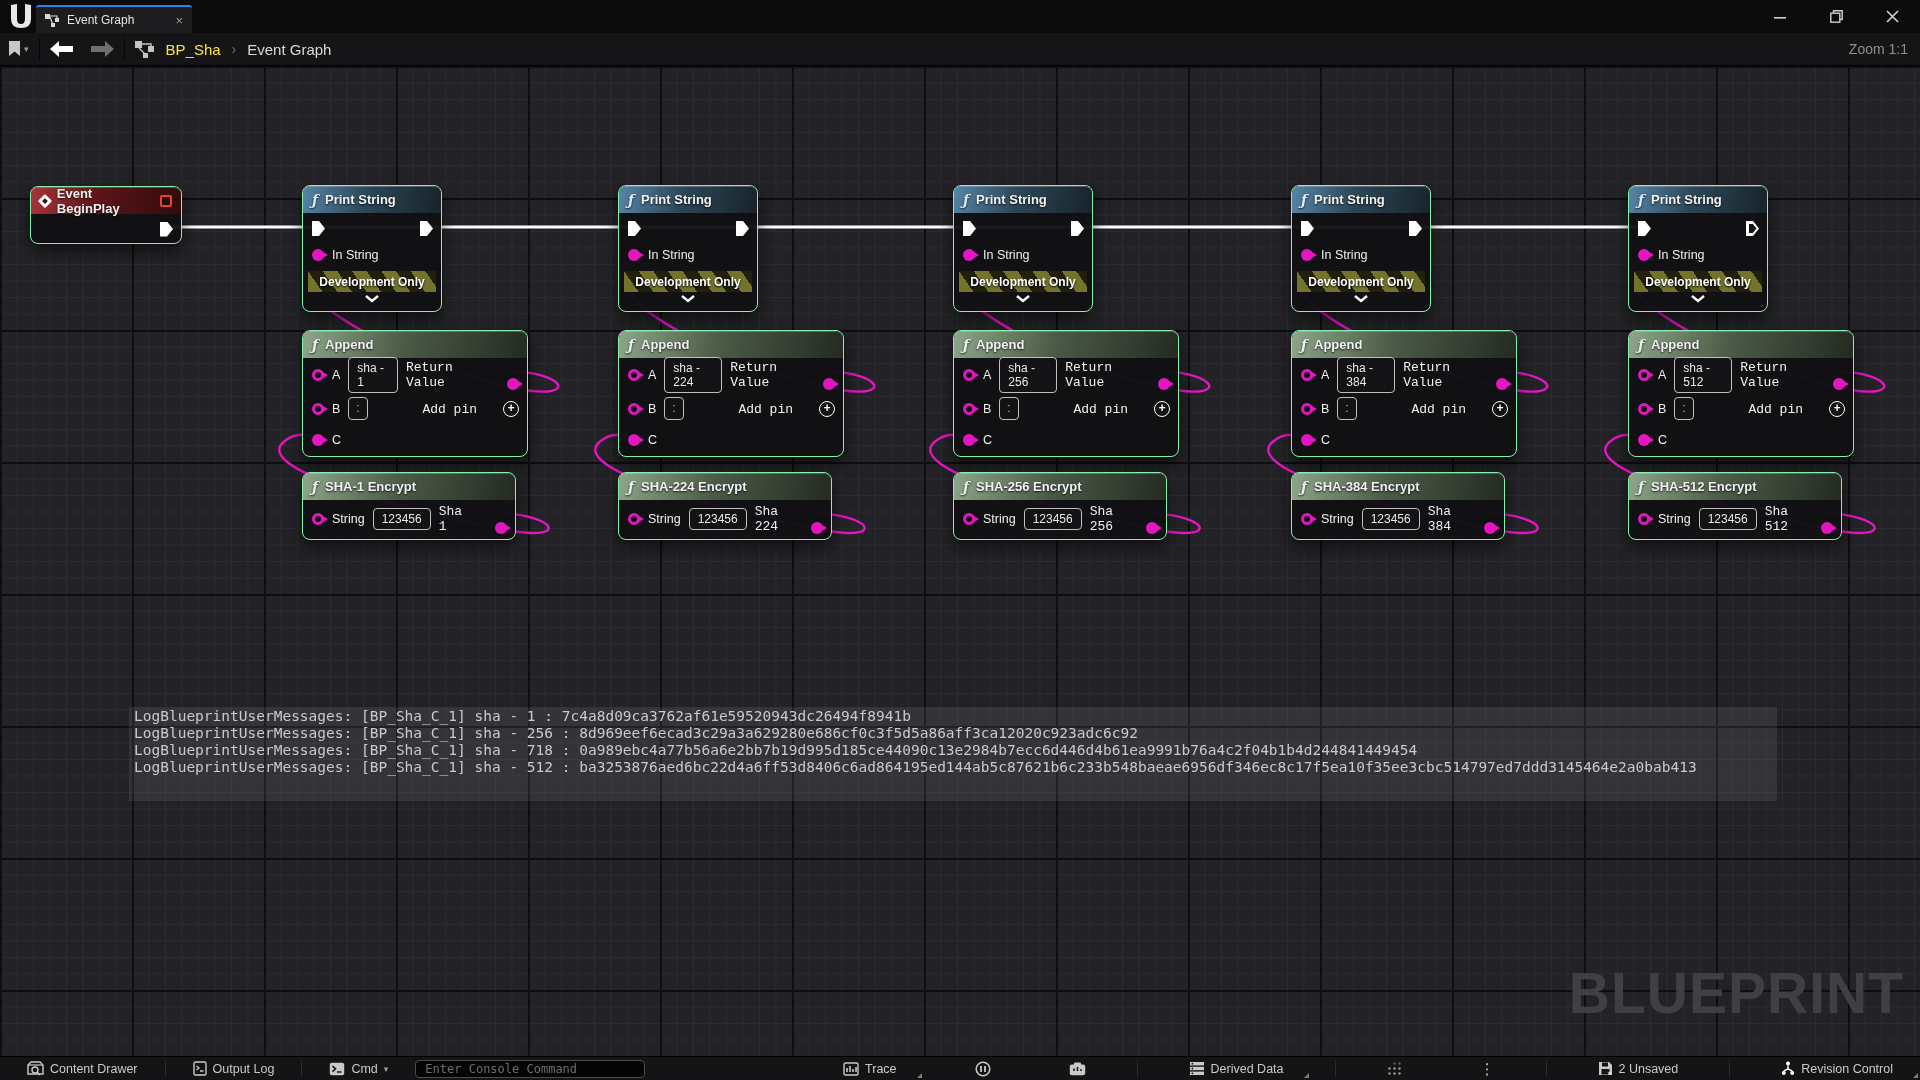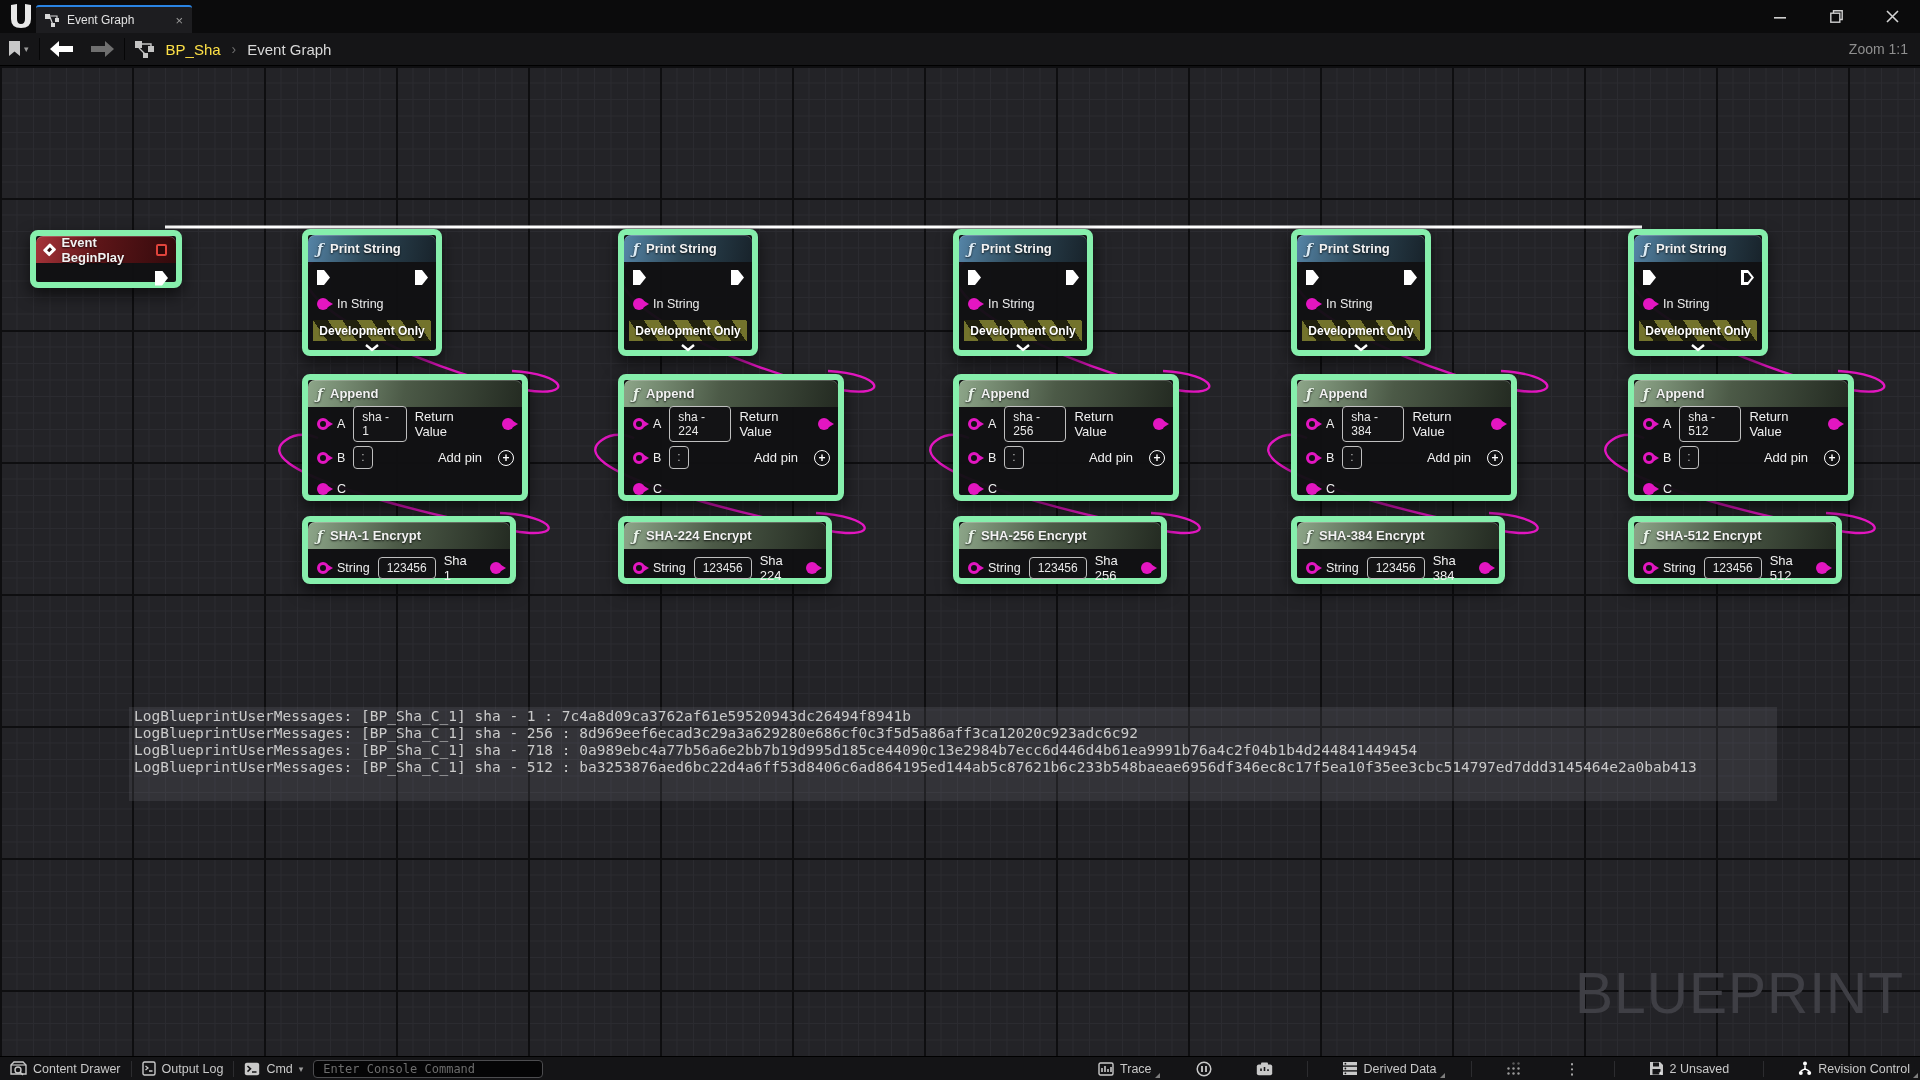--- a/index.html
+++ b/index.html
@@ -33,21 +33,21 @@
     background-image:
       linear-gradient(#0e0e10 2px, transparent 2px),
       linear-gradient(90deg, #0e0e10 2px, transparent 2px),
       linear-gradient(#2b2b30 1px, transparent 1px),
       linear-gradient(90deg, #2b2b30 1px, transparent 1px);
     background-size:132px 132px, 132px 132px, 16.5px 16.5px, 16.5px 16.5px;
   }
   .wires { position:absolute; left:0; top:0; width:1920px; height:1080px; pointer-events:none; }
 
   
-  .node { position:absolute; background:rgba(17,17,19,0.96); border:6px solid #86efac; border-radius:8px; box-shadow:0 7px 16px rgba(0,0,0,0.6);margin-top:44px; }
+  .node { position:absolute; background:rgba(17,17,19,0.96); border:1px solid #86efac; border-radius:8px; box-shadow:0 7px 16px rgba(0,0,0,0.6); }
   .nhead { height:27px; border-radius:7px 7px 0 0; display:flex; align-items:center; gap:7px; padding:0 9px; font-size:13px; font-weight:bold; color:#f2f2f2; text-shadow:0 1px 2px rgba(0,0,0,0.8); box-shadow:inset 0 1px 0 rgba(255,255,255,0.22); }
   .nhead.blue  { background:linear-gradient(100deg,#5585a8 0%,#2d4756 45%,#18232b 100%); }
   .nhead.green { background:linear-gradient(100deg,#8da689 0%,#4c5a47 45%,#242b22 100%); }
   .nhead.red   { background:linear-gradient(100deg,#a8343a 0%,#5c1518 45%,#330a0c 100%); }
   .ficon { font-family:"DejaVu Serif", serif; font-style:italic; font-weight:bold; font-size:14px; color:#e8f2e8; }
   .nhead.blue .ficon { color:#dcebf5; }
   .diamond { width:10px; height:10px; border:3px solid #fff; background:#3a0d0e; transform:rotate(45deg); border-radius:1px; }
   .redsq { margin-left:auto; width:12px; height:12px; border:2.5px solid #e0443c; background:#2c0809; border-radius:2px; }
 
   .exec { position:relative; width:13px; height:15px; }
@@ -55,36 +55,36 @@
   .exec .inner { position:absolute; left:2.5px; top:3px; width:8px; height:9px; background:#131315; clip-path:polygon(0 0,54% 0,100% 50%,54% 100%,0 100%); }
 
   .pin { position:relative; width:12px; height:12px; border-radius:50%; background:#e316c1; flex:none; }
   .pin::after { content:""; position:absolute; left:11px; top:3px; border-left:5px solid #e316c1; border-top:3px solid transparent; border-bottom:3px solid transparent; }
   .pin.hollow { width:12px; height:12px; background:transparent; border:3px solid #e316c1; }
   .pin.hollow::after { left:8px; top:0px; }
 
   .prow { display:flex; align-items:center; gap:8px; padding:0 8px 0 9px; color:#efefef; font-size:12.5px; }
   .field { background:#131315; border:1px solid #bfbfbf; border-radius:4px; color:#e9e9e9; font-size:12px; padding:3px 8px; line-height:1.2; }
   .field.tiny { padding:3px 7px; color:#b9b9b9; }
-  .rlabel { margin-left:auto; display:flex; align-items:center; gap:16px; font-size:13px; color:#f0f0f0; }
+  .rlabel { margin-left:auto; display:flex; align-items:flex-end; gap:26px; font-size:13px; color:#f0f0f0;font-family:Liberation Mono, monospace; }
   .addpin-circle { width:16px; height:16px; border:1.6px solid #fff; border-radius:50%; display:flex; align-items:center; justify-content:center; color:#fff; font-size:12px; font-weight:bold; line-height:1; }
 
   .devstrip { margin:5px 5px 0 5px; height:21px; display:flex; align-items:center; justify-content:center; font-size:12px; font-weight:bold; color:#fff; text-shadow:0 1px 2px #000;
     background:repeating-linear-gradient(55deg,#73732c 0 12px,#20200d 12px 24px); }
   .collapse-chev { display:flex; justify-content:center; margin-top:3px; }
 
   
   .log { position:absolute; left:129px; top:707px; width:1648px; height:94px; overflow:hidden; background:rgba(160,160,175,0.13); padding:1px 0 0 5px; }
   .log div { font-family:"DejaVu Sans Mono", monospace; font-size:14.5px; line-height:16.9px; color:#cacaca; white-space:pre; }
 
-  .watermark { position:absolute; right:16px; top:960px; font-size:57px; font-weight:400; letter-spacing:1px; color:#3f3f45; }
+  .watermark { position:absolute; right:16px; top:960px; font-size:57px; font-weight:700; letter-spacing:1px; color:#3f3f45; }
 
   
   .statusbar { position:absolute; left:0; top:1056px; width:1920px; height:24px; background:#141416; border-top:1px solid #000; display:flex; align-items:center; font-size:12.5px; color:#c9c9c9; }
-  .sb-item { display:flex; align-items:center; gap:6px; padding:0 10px; height:100%; position:relative; }
+  .sb-item { display:flex; align-items:center; gap:6px; padding:0 27px; height:100%; position:relative; }
   .sb-sep { width:1px; height:16px; background:#2c2c2f; }
   .sb-right { margin-left:auto; display:flex; align-items:center; height:100%;gap:24px; }
   .notch::after { content:""; position:absolute; right:2px; bottom:2px; border-bottom:5px solid #7e7e7e; border-left:5px solid transparent; }
   .console-input { width:230px; height:18px; background:#050506; border:1px solid #4c4c4f; border-radius:4px; color:#d0d0d0; font-family:"DejaVu Sans Mono", monospace; font-size:12px; padding:0 9px; outline:none; }
   .console-input::placeholder { color:#6d6d6d; }
   .icn { display:block; }
 </style>
 </head>
 <body>
 

